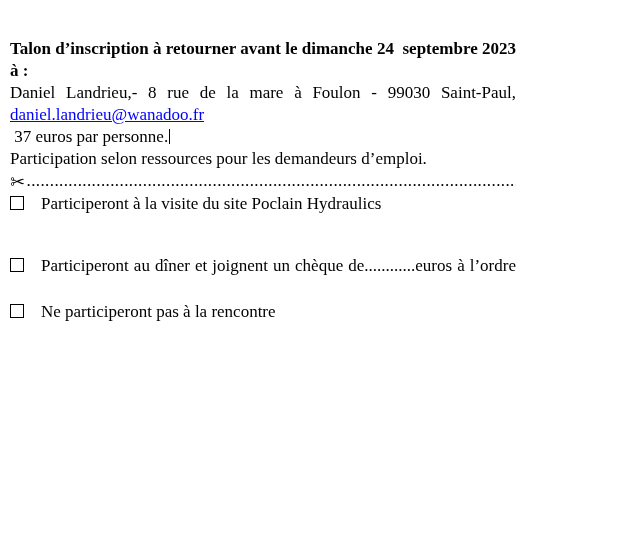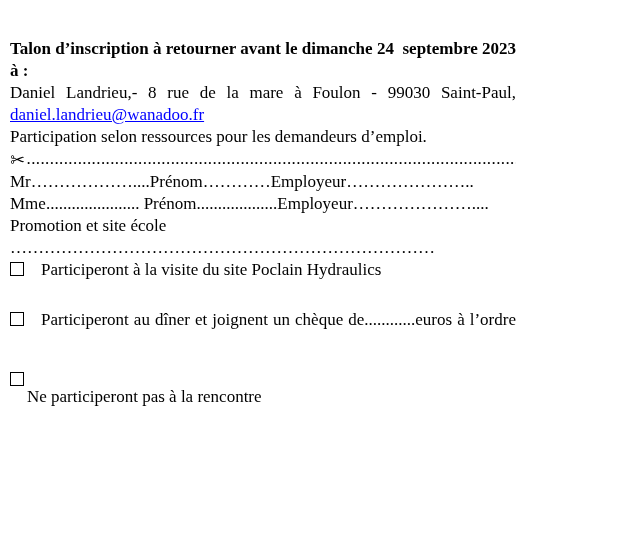--- a/index.html
+++ b/index.html
@@ -50,22 +50,22 @@
     vertical-align: -2px;
     margin-right: 1px;
   }
   .form-block { margin-top: 22px; }
   .checklist { margin-top: 56px; font-family: Liberation Serif, serif; }
   .check-item {
     display: flex;
     align-items: flex-start;
     margin-left: 10px;
   }
-  .check-item + .check-item { margin-top: 28px; }
-  .check-item:nth-child(3) { margin-top: 38px; flex-direction: column; }
+  .check-item + .check-item { margin-top: 40px; }
+  .check-item:nth-child(3) { margin-top: 24px; }
   .checkbox {
     flex: 0 0 auto;
     width: 12px;
     height: 12px;
     border: 1.6px solid #000000;
     margin: 3px 0 0 0;
     cursor: pointer;
   }
   .check-label {
     flex: 1 1 auto;
@@ -79,31 +79,27 @@
 
   <div class="bold justify-full">Talon d’inscription à retourner avant le dimanche 24 &nbsp;septembre 2023</div>
   <div class="bold">à :</div>
 
   <div class="justify-full">Daniel Landrieu,- 8 rue de la mare à Foulon - 99030 Saint-Paul,</div>
   <div>
     <span class="email-link">daniel.landrieu@wanadoo.fr</span>
   </div>
 
 
+  <div><span>&nbsp;37 euros par personne.</span><span class="caret"></span></div>
 
 
   <div>Participation selon ressources pour les demandeurs d’emploi.</div>
 
   <div class="cutline"><span class="scissors">✂</span><span>.......................................................................................................................................</span></div>
 
-  <div class="form-block">
-    <div>Mr………………....Prénom…………Employeur…………………..</div>
-    <div>Mme...................... Prénom...................Employeur…………………....</div>
-    <div>Promotion et site école …………………………………………………………………</div>
-  </div>
 
   <div class="checklist">
 
     <div class="check-item">
       <span class="checkbox"></span>
       <span class="check-label">Participeront à la visite du site Poclain Hydraulics</span>
     </div>
 
     <div class="check-item">
       <span class="checkbox"></span>

